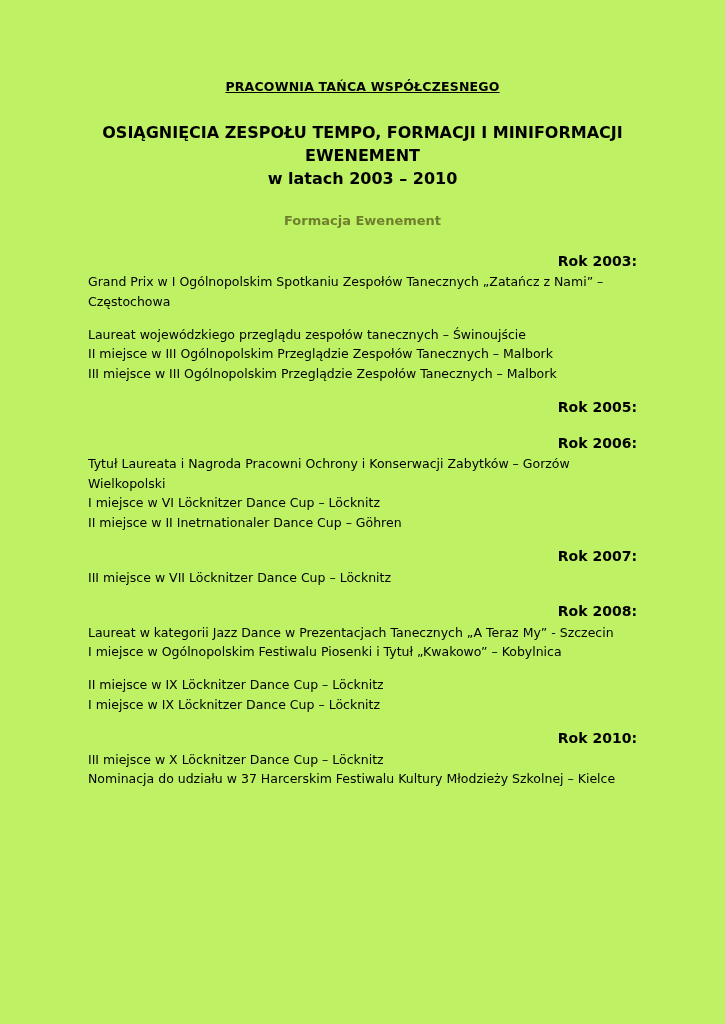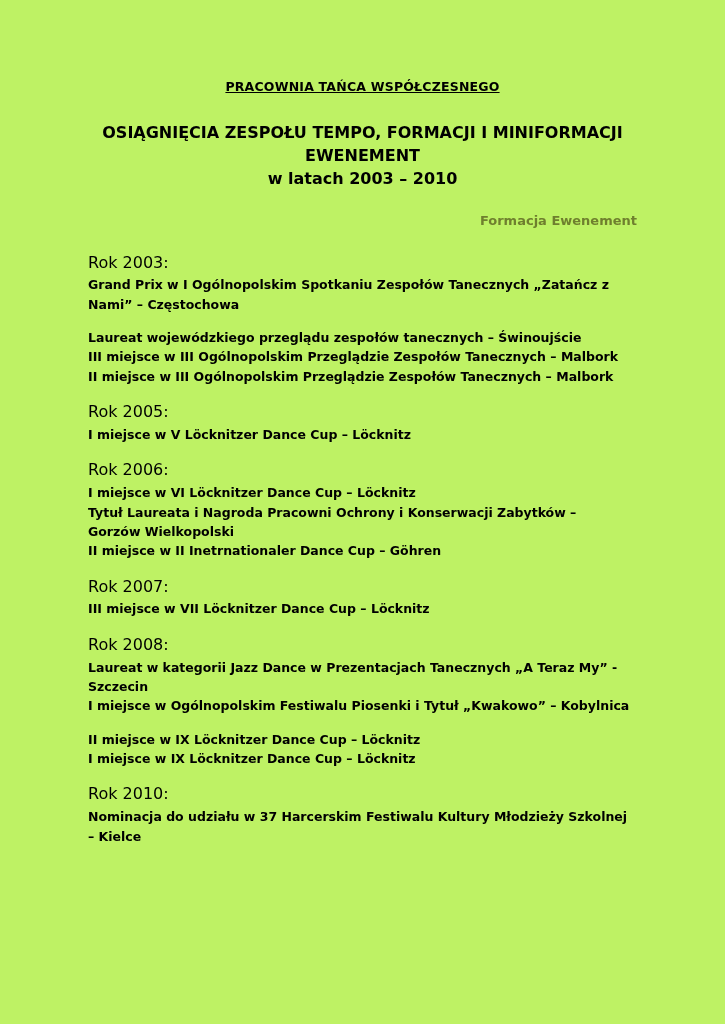--- a/index.html
+++ b/index.html
@@ -46,68 +46,67 @@
     font-weight: bold;
     font-size: 13px;
     color: #6f7f2e;
     margin: 0 0 20px 0;
     line-height: 1.4;
   }
   .year-group {
     margin-bottom: 14px;
   }
   .year-label {
-    font-weight: normal;
-    font-size: 16px;
+    font-weight: bold;
+    font-size: 14px;
     line-height: 1.55;
     margin: 0;
+    text-align: right;
   }
   .entry {
     font-size: 12.5px;
     line-height: 1.55;
     margin: 0;
     max-width: 545px;
-    font-weight: bold;
   }
 </style>
 </head>
 <body>
 
 <div class="page">
 
   <h1 class="doc-title">PRACOWNIA TAŃCA WSPÓŁCZESNEGO</h1>
 
   <div class="subtitle-block">
     <span class="subtitle-line">OSIĄGNIĘCIA ZESPOŁU TEMPO, FORMACJI I MINIFORMACJI</span>
     <span class="subtitle-line">EWENEMENT</span>
     <span class="subtitle-line">w latach 2003 – 2010</span>
   </div>
 
-  <h2 class="section-head" style="color: rgb(111, 127, 46); text-align: right;">Formacja Ewenement</h2>
+  <h2 class="section-head" style="color: rgb(111, 127, 46);">Formacja Ewenement</h2>
 
   <div class="year-group">
     <p class="year-label">Rok 2003:</p>
     <p class="entry">Grand Prix w I Ogólnopolskim Spotkaniu Zespołów Tanecznych „Zatańcz z Nami” – Częstochowa</p>
   </div>
 
   <div class="year-group">
     <p class="entry">Laureat wojewódzkiego przeglądu zespołów tanecznych – Świnoujście</p>
+    <p class="entry">II miejsce w III Ogólnopolskim Przeglądzie Zespołów Tanecznych – Malbork</p>
     <p class="entry">III miejsce w III Ogólnopolskim Przeglądzie Zespołów Tanecznych – Malbork</p>
-    <p class="entry">II miejsce w III Ogólnopolskim Przeglądzie Zespołów Tanecznych – Malbork</p>
   </div>
 
   <div class="year-group">
     <p class="year-label">Rok 2005:</p>
-    <p class="entry">I miejsce w V Löcknitzer Dance Cup – Löcknitz</p>
   </div>
 
   <div class="year-group">
     <p class="year-label">Rok 2006:</p>
+    <p class="entry">Tytuł Laureata i Nagroda Pracowni Ochrony i Konserwacji Zabytków – Gorzów Wielkopolski</p>
     <p class="entry">I miejsce w VI Löcknitzer Dance Cup – Löcknitz</p>
-    <p class="entry">Tytuł Laureata i Nagroda Pracowni Ochrony i Konserwacji Zabytków – Gorzów Wielkopolski</p>
     <p class="entry">II miejsce w II Inetrnationaler Dance Cup – Göhren</p>
   </div>
 
   <div class="year-group">
     <p class="year-label">Rok 2007:</p>
     <p class="entry">III miejsce w VII Löcknitzer Dance Cup – Löcknitz</p>
   </div>
 
   <div class="year-group">
     <p class="year-label">Rok 2008:</p>
@@ -115,16 +114,17 @@
     <p class="entry">I miejsce w Ogólnopolskim Festiwalu Piosenki i Tytuł „Kwakowo” – Kobylnica</p>
   </div>
 
   <div class="year-group">
     <p class="entry">II miejsce w IX Löcknitzer Dance Cup – Löcknitz</p>
     <p class="entry">I miejsce w IX Löcknitzer Dance Cup – Löcknitz</p>
   </div>
 
   <div class="year-group">
     <p class="year-label">Rok 2010:</p>
+    <p class="entry">III miejsce w X Löcknitzer Dance Cup – Löcknitz</p>
     <p class="entry">Nominacja do udziału w 37 Harcerskim Festiwalu Kultury Młodzieży Szkolnej – Kielce</p>
   </div>
 
 </div>
 
 </body></html>

